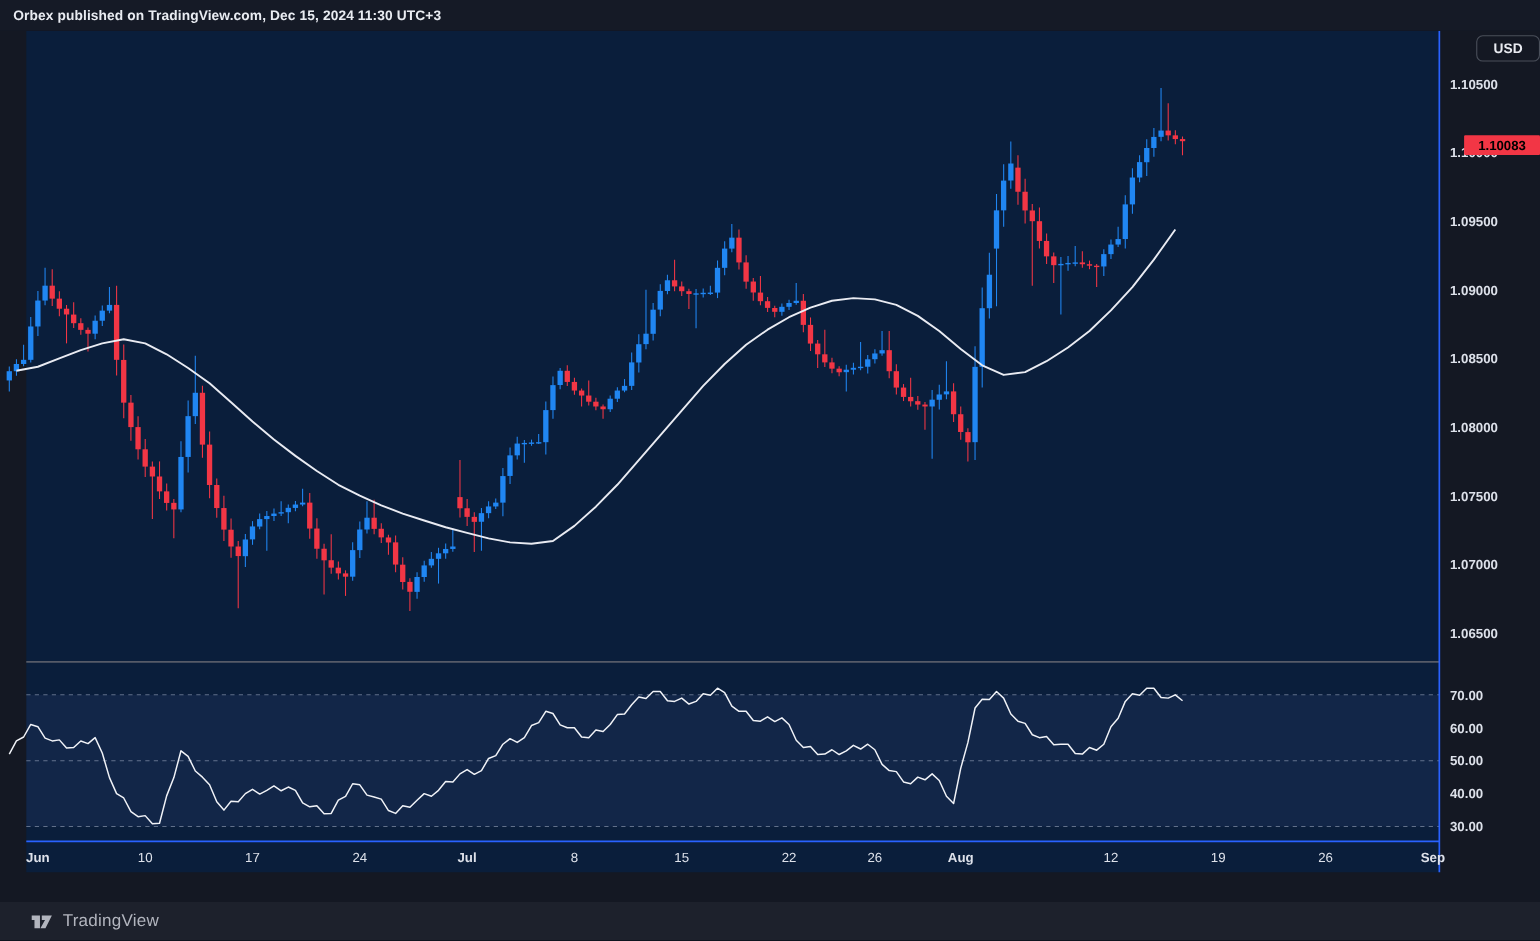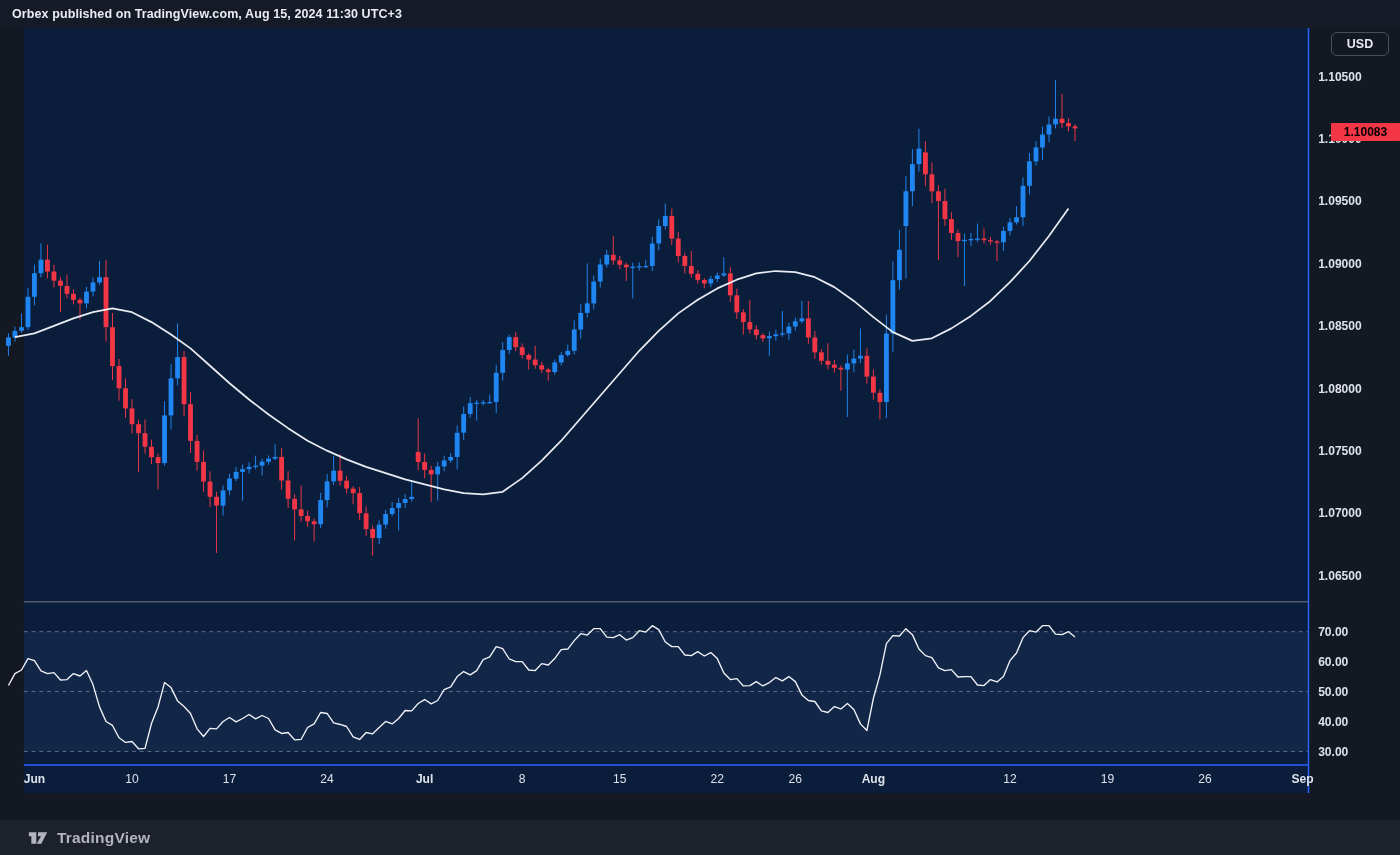--- a/index.html
+++ b/index.html
@@ -3,40 +3,40 @@
 <meta charset="utf-8">
 <style>
   html,body{margin:0;padding:0;background:#0b0e14;}
   *{box-sizing:border-box;}
   .app{position:relative;width:1400px;height:855px;overflow:hidden;
        background:#141823;font-family:"Liberation Sans",sans-serif;}
   .titlebar{position:absolute;left:0;top:0;width:1400px;height:28px;
             background:#151a26;display:flex;align-items:center;padding-left:12px;}
   .titlebar .t{color:#e9ecf2;font-size:12.5px;font-weight:700;letter-spacing:.1px;}
   #chart-svg{position:absolute;left:0;top:28px;display:block;}
-  .usd-btn{position:absolute;right:11px;top:32px;width:58px;height:24px;
+  .usd-btn{position:absolute;right:0;top:32px;width:58px;height:24px;
            border:1.5px solid #4a4f5a;border-radius:6px;color:#e8eaf0;
            font-size:12.5px;font-weight:600;display:flex;align-items:center;
            justify-content:center;background:transparent;cursor:pointer;}
   .price-tag{position:absolute;left:1331px;top:123px;width:69px;height:18px;
              background:#f23645;color:#000000;font-size:12px;font-weight:600;
              display:flex;align-items:center;justify-content:center;border-radius:1px;}
   .footer{position:absolute;left:0;top:820px;width:1400px;height:35px;
           background:#1d212c;display:flex;align-items:center;padding-left:28px;}
   .footer .logo{display:flex;align-items:center;margin-right:9px;}
-  .footer .brand{color:#b2b5be;font-size:15.5px;font-weight:700;letter-spacing:.2px;}
+  .footer .brand{color:#b2b5be;font-size:15.5px;font-weight:400;letter-spacing:.2px;}
   text{font-family:"Liberation Sans",sans-serif;}
 </style>
 </head>
 <body>
 
 <div class="app">
 
   <div class="titlebar">
-    <span class="t">Orbex published on TradingView.com, Aug 15, 2024 11:30 UTC+3</span>
+    <span class="t">Orbex published on TradingView.com, Dec 15, 2024 11:30 UTC+3</span>
   </div>
 
   <svg id="chart-svg" width="1400" height="792" viewBox="0 28 1400 820">
       <rect x="0" y="28" width="1330" height="792" fill="#0a1e3b"></rect>
       <rect x="0" y="653" width="1330" height="124" fill="rgba(130,160,255,0.07)"></rect>
       <g>
         <line x1="0" y1="653" x2="1330" y2="653" stroke="rgba(180,190,210,0.5)" stroke-width="1" stroke-dasharray="4 4"></line>
         <line x1="0" y1="715" x2="1330" y2="715" stroke="rgba(180,190,210,0.5)" stroke-width="1" stroke-dasharray="4 4"></line>
         <line x1="0" y1="777" x2="1330" y2="777" stroke="rgba(180,190,210,0.5)" stroke-width="1" stroke-dasharray="4 4"></line>
       </g>

